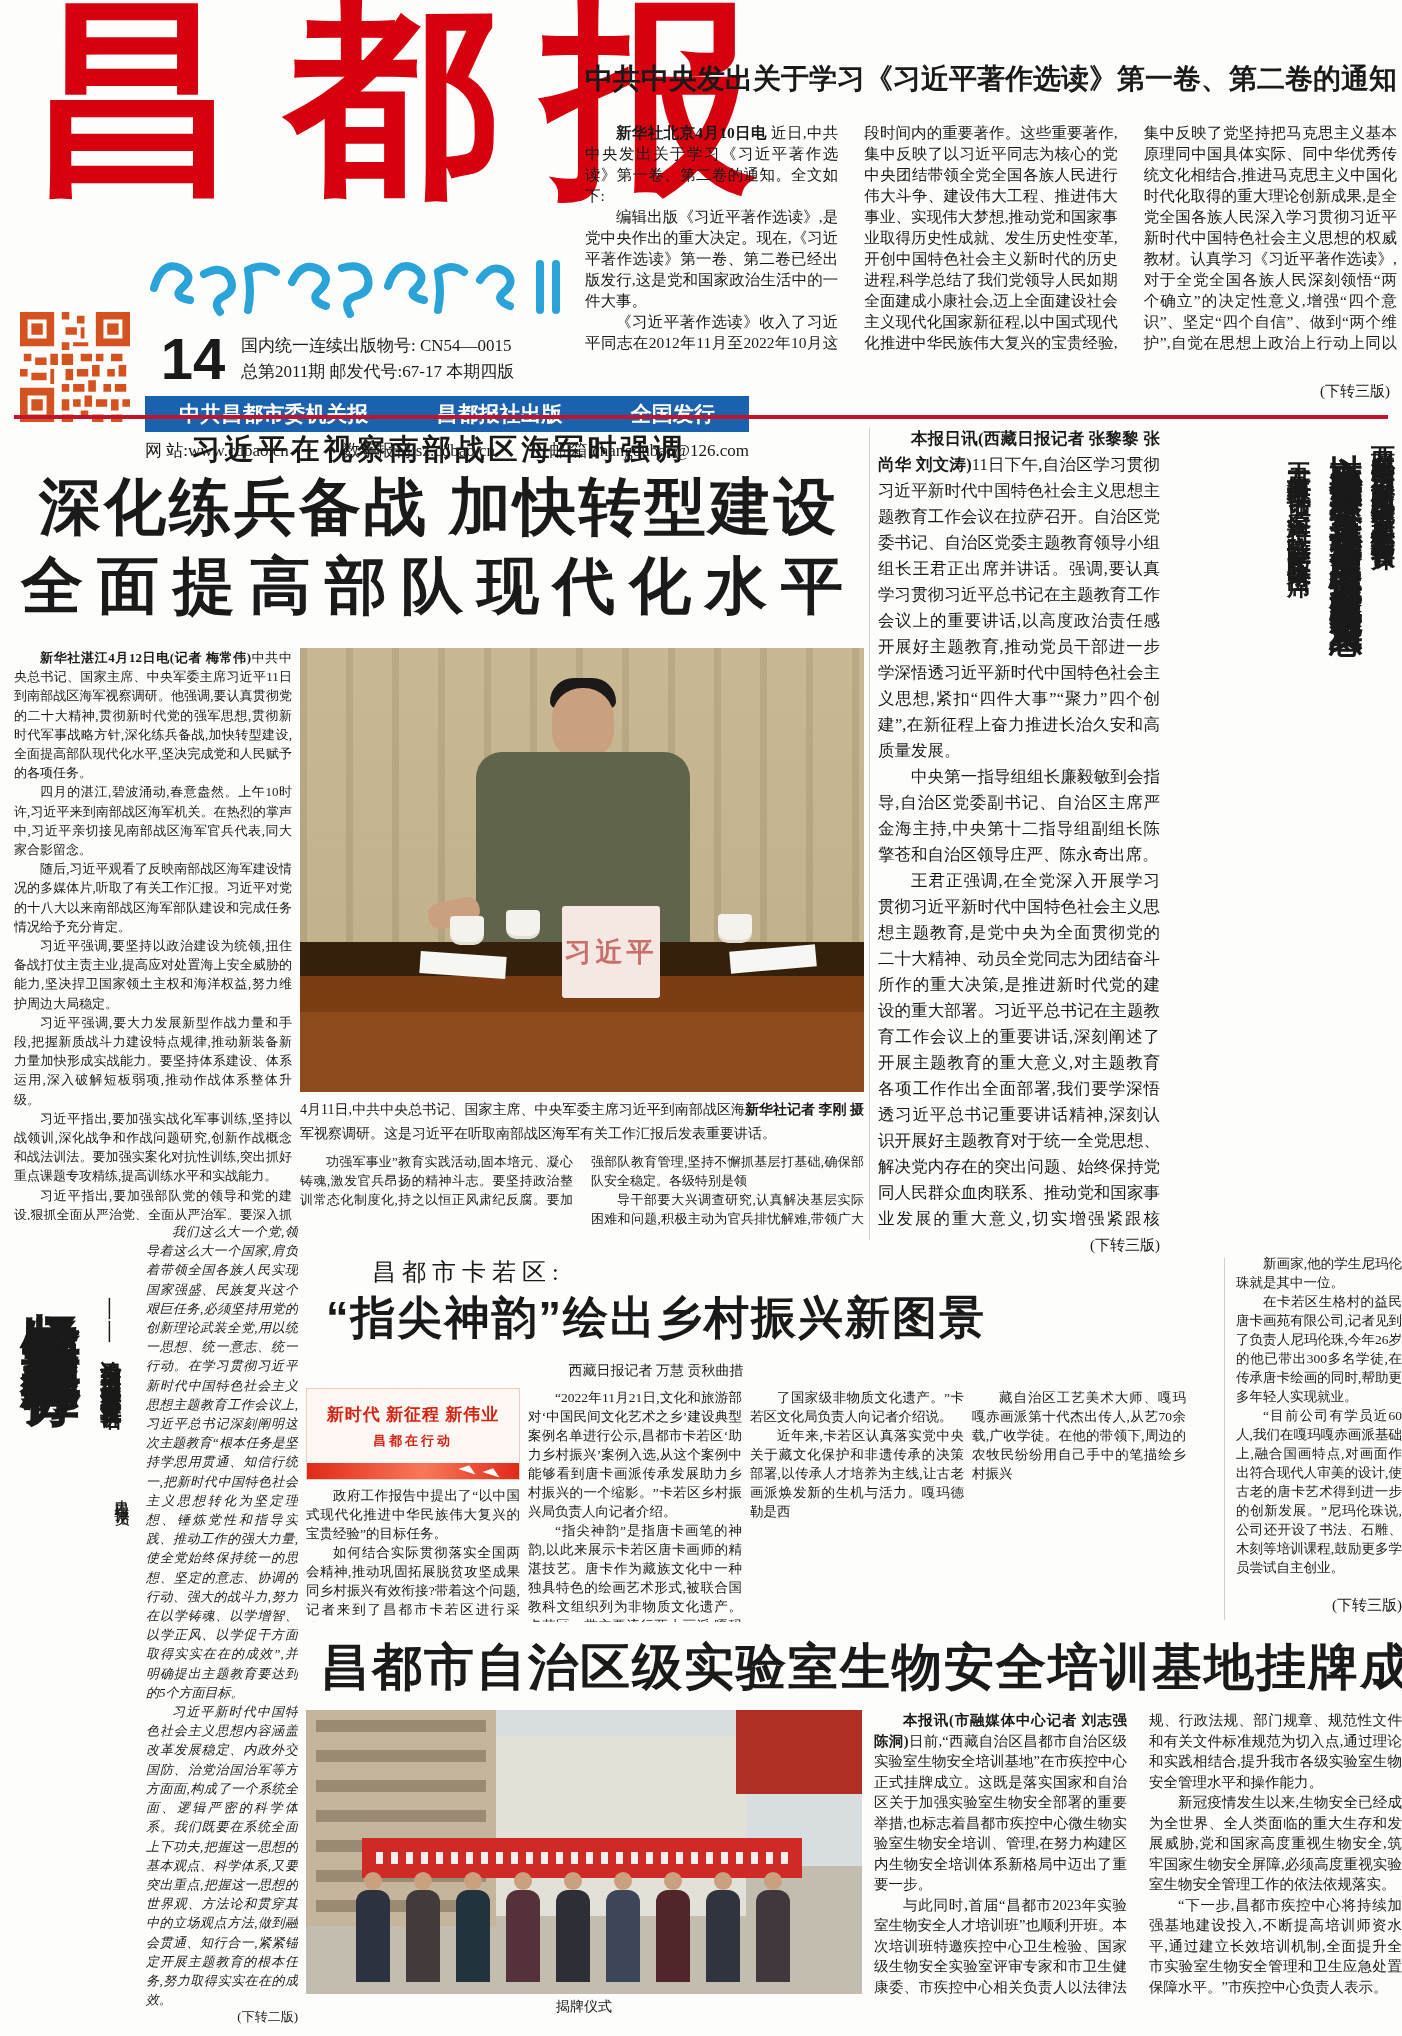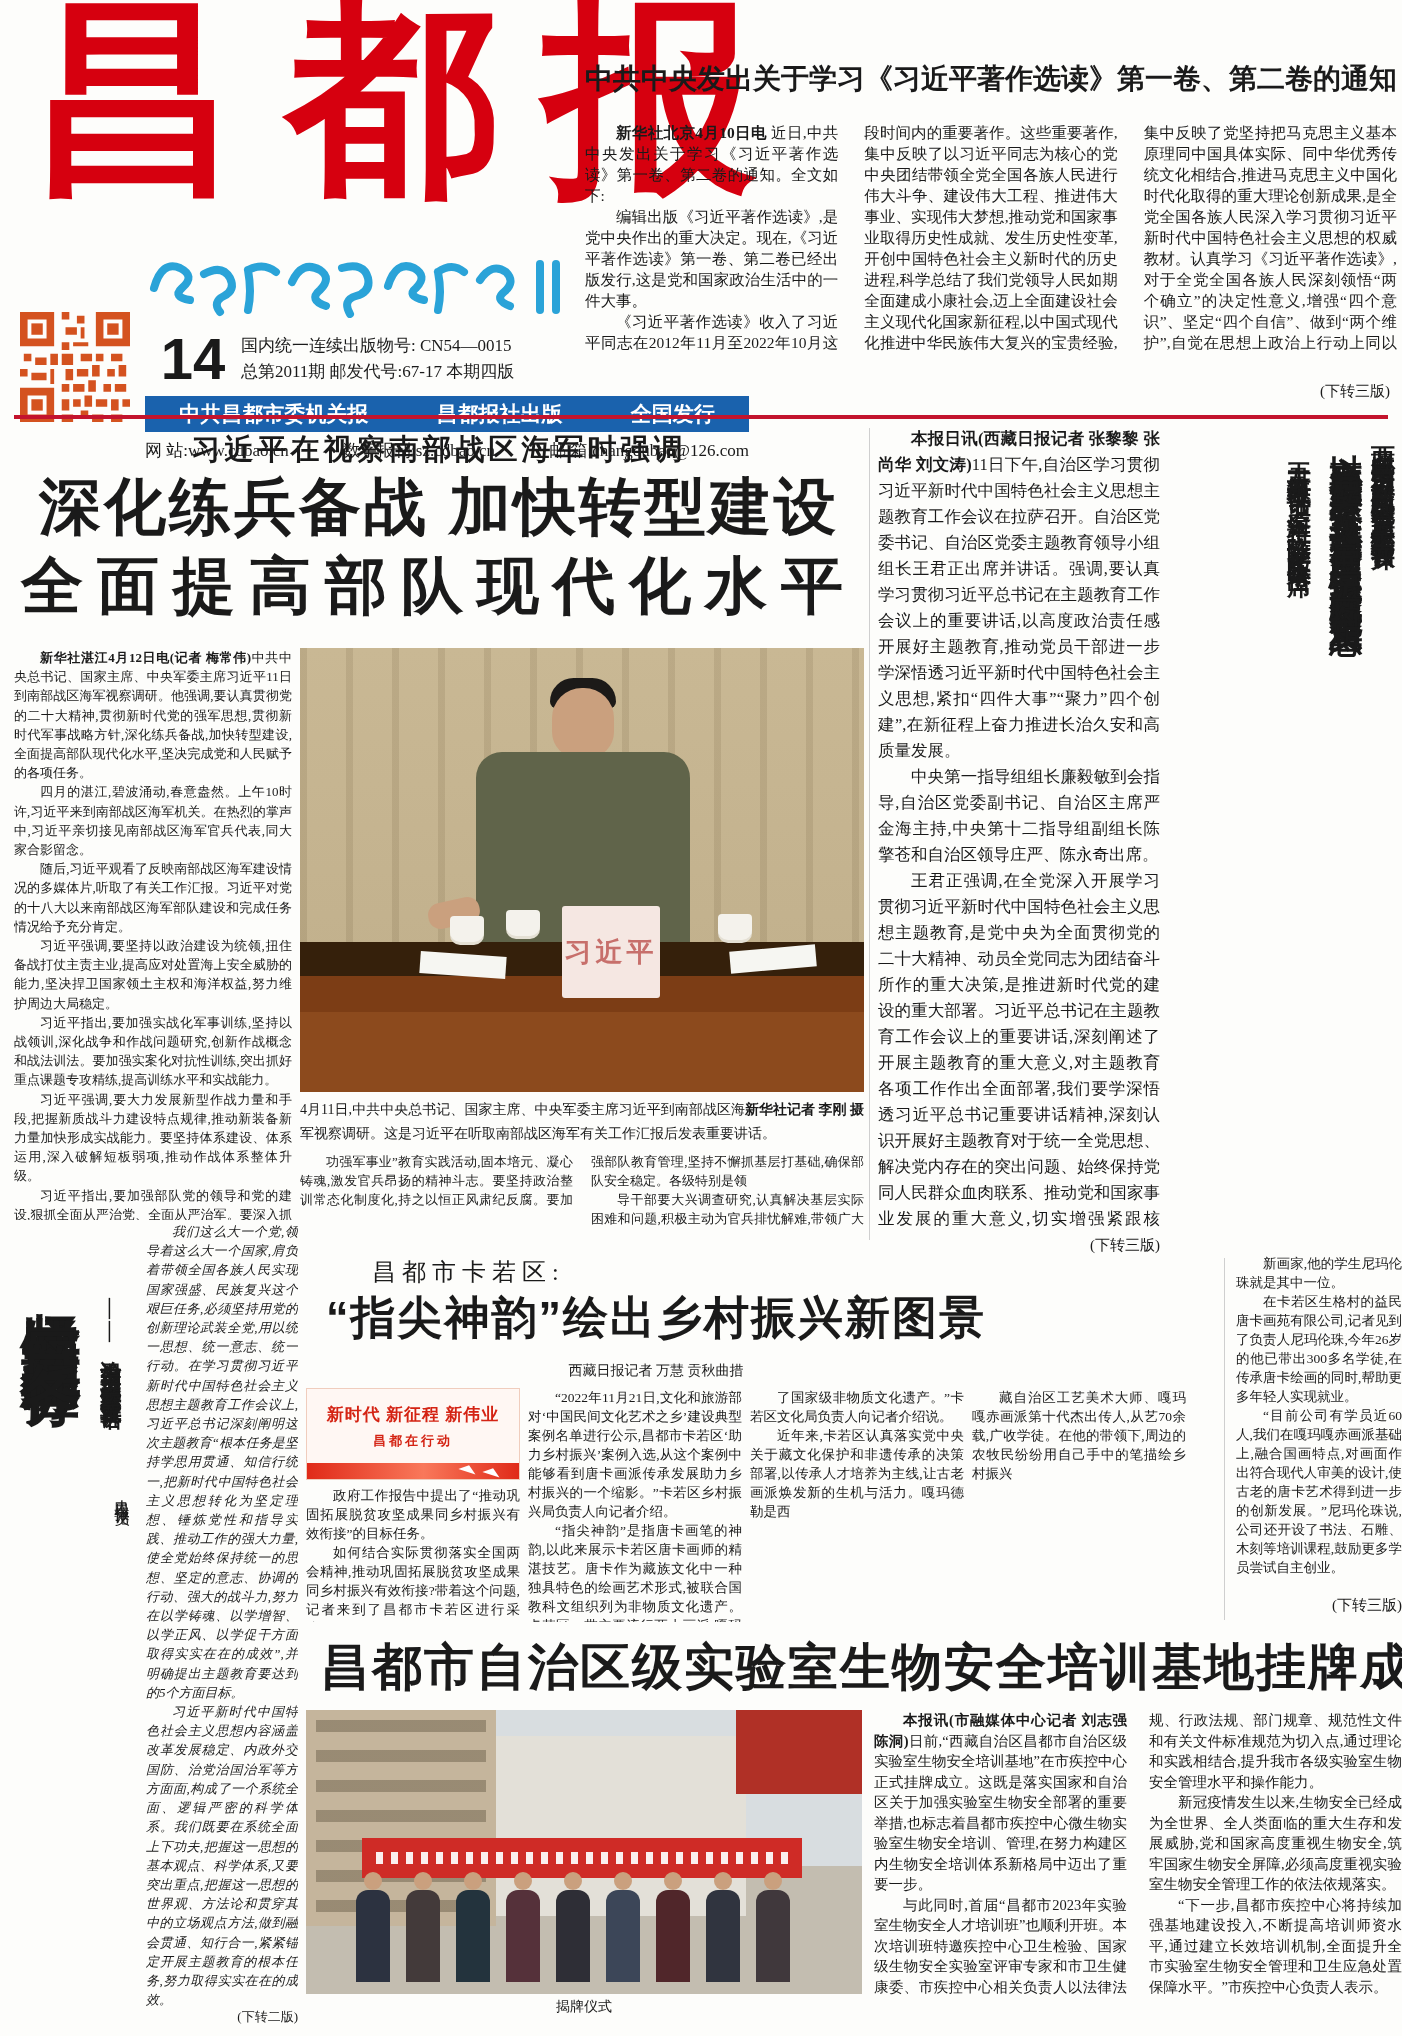--- a/index.html
+++ b/index.html
@@ -175,22 +175,22 @@
   <div class="abs navy-h1 sans">
     <div>深化练兵备战 加快转型建设</div>
     <div class="l2">全面提高部队现代化水平</div>
   </div>
 
   <div class="abs navy-left coltext just clip">
       <p><b>新华社湛江4月12日电(记者 梅常伟)</b>中共中央总书记、国家主席、中央军委主席习近平11日到南部战区海军视察调研。他强调,要认真贯彻党的二十大精神,贯彻新时代党的强军思想,贯彻新时代军事战略方针,深化练兵备战,加快转型建设,全面提高部队现代化水平,坚决完成党和人民赋予的各项任务。</p>
       <p>四月的湛江,碧波涌动,春意盎然。上午10时许,习近平来到南部战区海军机关。在热烈的掌声中,习近平亲切接见南部战区海军官兵代表,同大家合影留念。</p>
       <p>随后,习近平观看了反映南部战区海军建设情况的多媒体片,听取了有关工作汇报。习近平对党的十八大以来南部战区海军部队建设和完成任务情况给予充分肯定。</p>
       <p>习近平强调,要坚持以政治建设为统领,扭住备战打仗主责主业,提高应对处置海上安全威胁的能力,坚决捍卫国家领土主权和海洋权益,努力维护周边大局稳定。</p>
+      <p>习近平强调,要大力发展新型作战力量和手段,把握新质战斗力建设特点规律,推动新装备新力量加快形成实战能力。要坚持体系建设、体系运用,深入破解短板弱项,推动作战体系整体升级。</p>
       <p>习近平指出,要加强实战化军事训练,坚持以战领训,深化战争和作战问题研究,创新作战概念和战法训法。要加强实案化对抗性训练,突出抓好重点课题专攻精练,提高训练水平和实战能力。</p>
-      <p>习近平强调,要大力发展新型作战力量和手段,把握新质战斗力建设特点规律,推动新装备新力量加快形成实战能力。要坚持体系建设、体系运用,深入破解短板弱项,推动作战体系整体升级。</p>
       <p>习近平指出,要加强部队党的领导和党的建设,狠抓全面从严治党、全面从严治军。要深入抓好党的二十大精神学习贯彻,精心组织实施学习贯彻新时代中国特色社会主义思想主题教育,统筹抓好“学习强军思想、建</p>
     </div>
 
   <div class="abs photo">
     <div class="curtain"></div>
     <div class="hair"></div>
     <div class="head"></div>
     <div class="torso"></div>
     <div class="table"></div>
     <div class="hand"></div>
@@ -241,21 +241,21 @@
 
   <div class="abs banner">
     <div class="b1">新时代 新征程 新伟业</div>
     <div class="b2">昌都在行动</div>
     <div class="wave"></div>
     <span class="dove" style="right:18px;bottom:4px;"></span>
     <span class="dove" style="right:42px;bottom:7px;"></span>
   </div>
 
   <div class="abs tk-col tk1 coltext just clip">
-      <p>政府工作报告中提出了“推动巩固拓展脱贫攻坚成果同乡村振兴有效衔接”的目标任务。</p>
+      <p>政府工作报告中提出了“以中国式现代化推进中华民族伟大复兴的宝贵经验”的目标任务。</p>
       <p>如何结合实际贯彻落实全国两会精神,推动巩固拓展脱贫攻坚成果同乡村振兴有效衔接?带着这个问题,记者来到了昌都市卡若区进行采访。</p>
     </div>
   <div class="abs tk-col tk2 coltext just clip">
       <p>“2022年11月21日,文化和旅游部对‘中国民间文化艺术之乡’建设典型案例名单进行公示,昌都市卡若区‘助力乡村振兴’案例入选,从这个案例中能够看到唐卡画派传承发展助力乡村振兴的一个缩影。”卡若区乡村振兴局负责人向记者介绍。</p>
       <p>“指尖神韵”是指唐卡画笔的神韵,以此来展示卡若区唐卡画师的精湛技艺。唐卡作为藏族文化中一种独具特色的绘画艺术形式,被联合国教科文组织列为非物质文化遗产。卡若区一带主要流行两大画派,嘎玛嘎赤画派和康·勉萨画派,这两大画派先后入选</p>
     </div>
   <div class="abs tk-col tk3 coltext just clip">
       <p>了国家级非物质文化遗产。”卡若区文化局负责人向记者介绍说。</p>
       <p>近年来,卡若区认真落实党中央关于藏文化保护和非遗传承的决策部署,以传承人才培养为主线,让古老画派焕发新的生机与活力。嘎玛德勒是西</p>
     </div>

